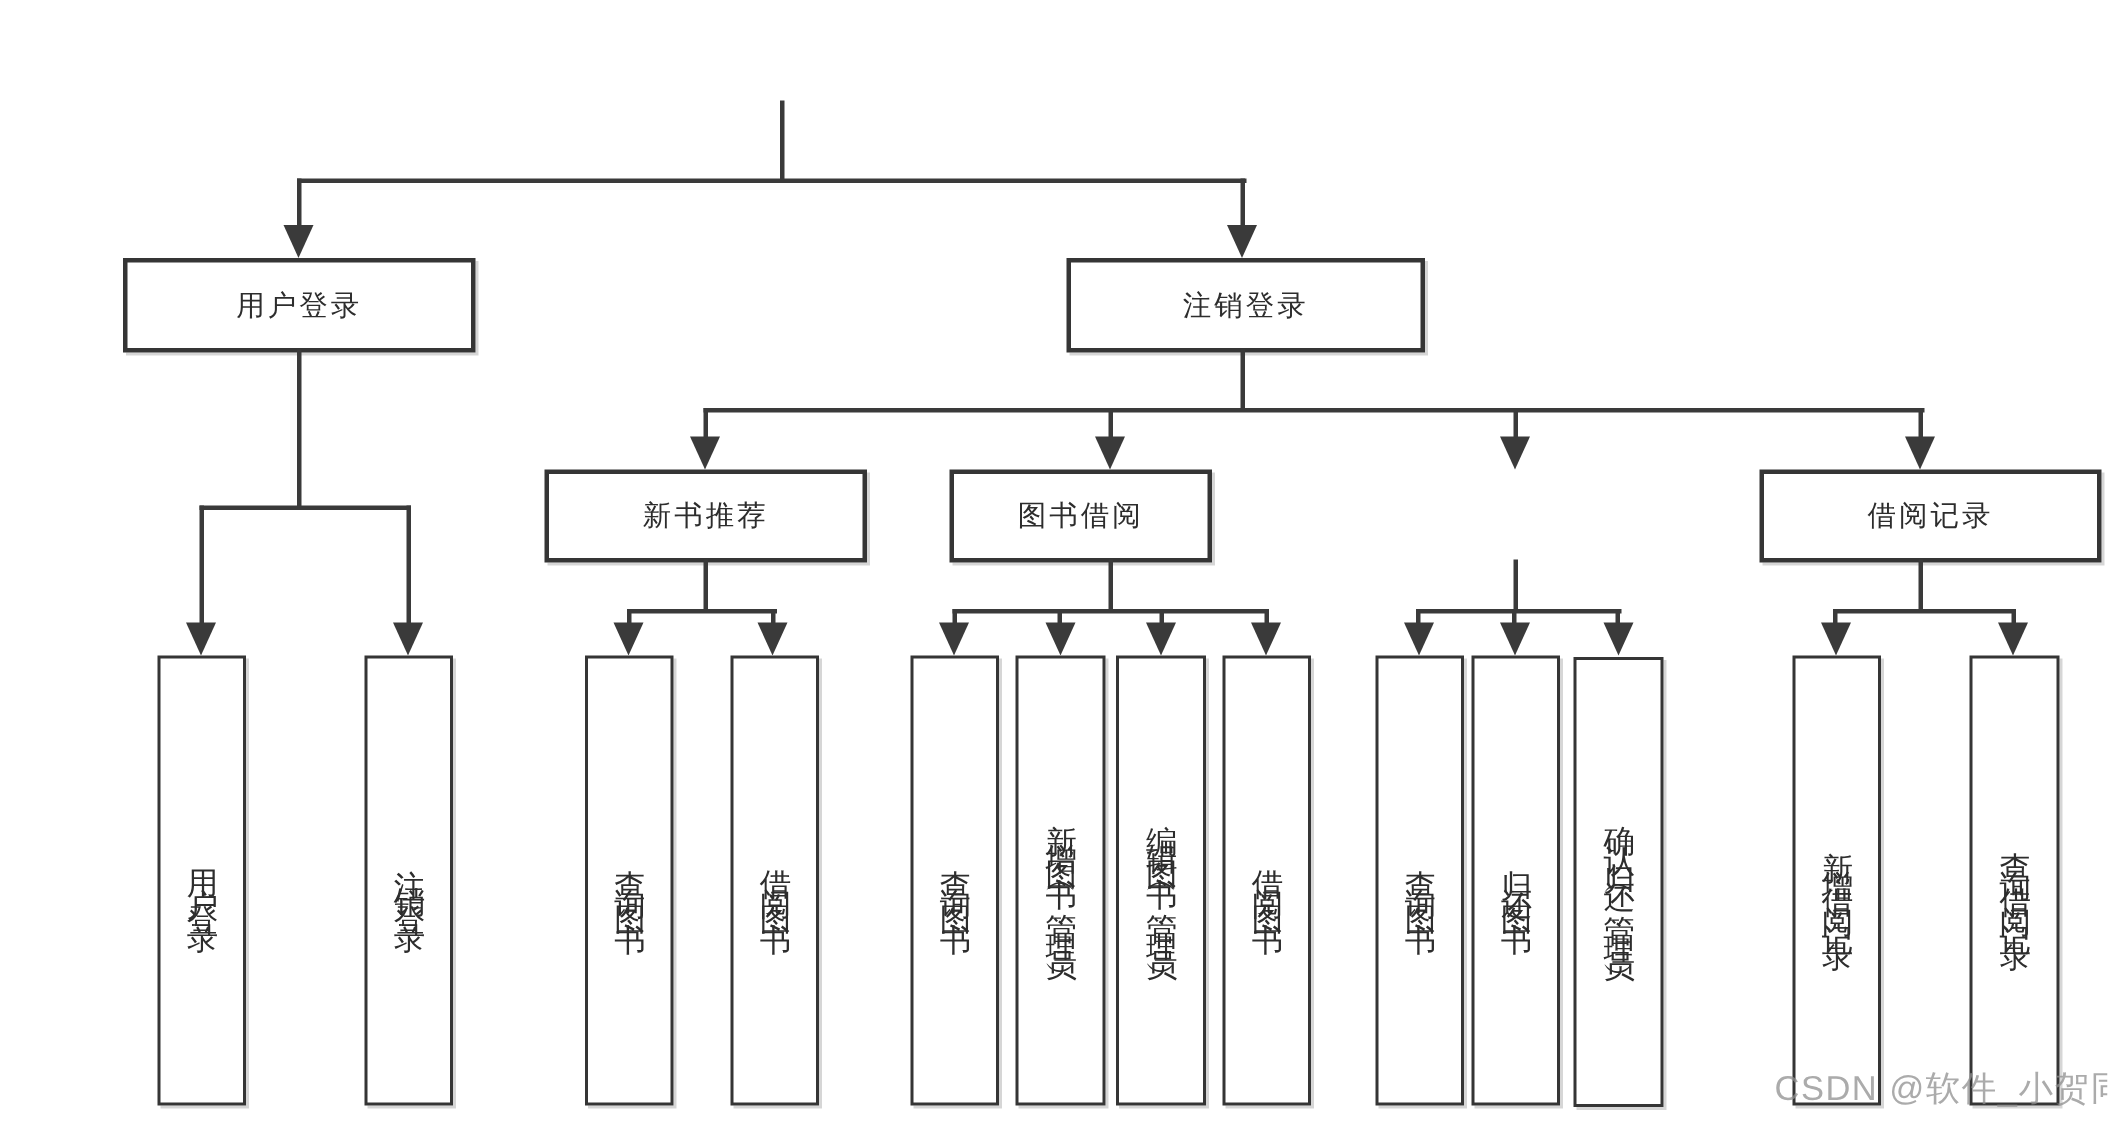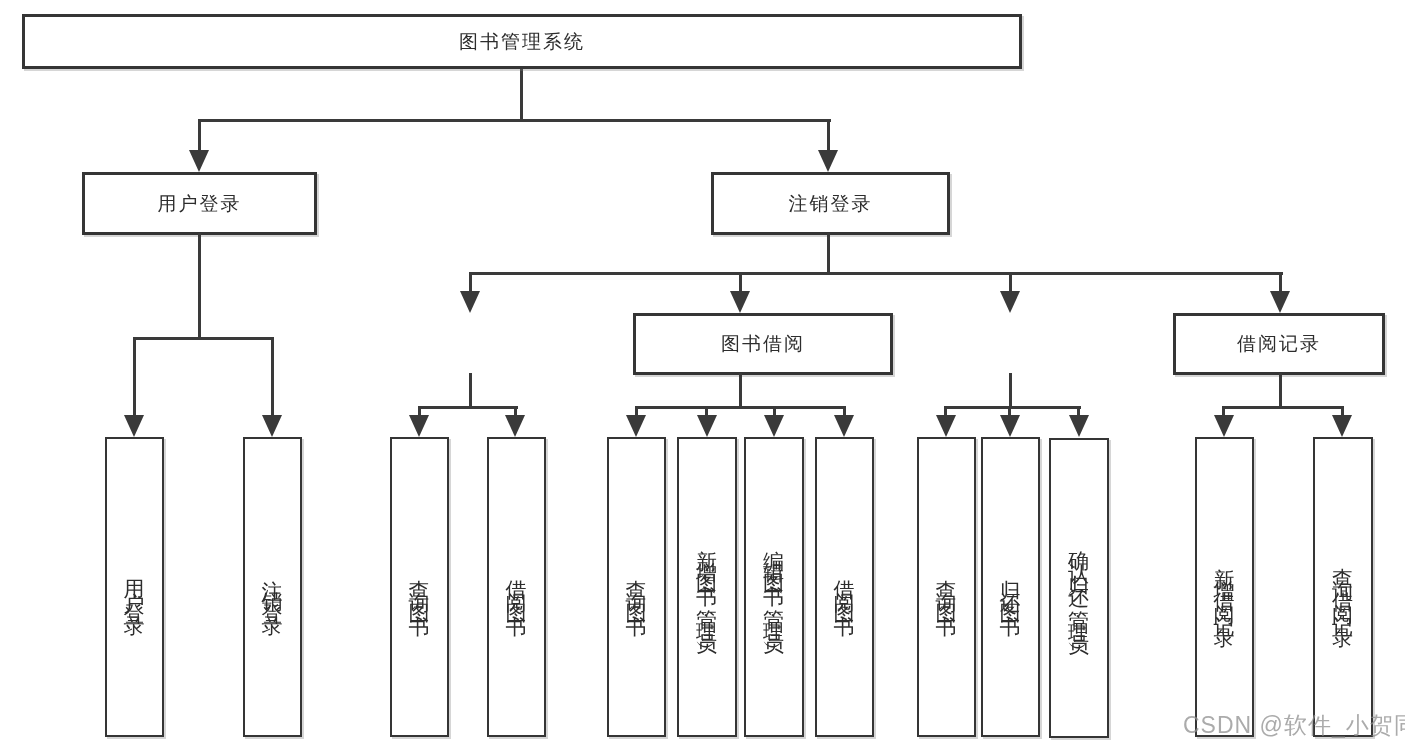--- a/index.html
+++ b/index.html
@@ -34,21 +34,20 @@
 
 <div class="stage">
 
   <div class="ln" style="left:520px;top:67px;width:3px;height:54px"></div>
   <div class="ln" style="left:198px;top:119px;width:633px;height:3px"></div>
   <div class="ln" style="left:198px;top:119px;width:3px;height:33px"></div>
   <div class="ah" style="left:189px;top:150px"></div>
   <div class="ln" style="left:827px;top:119px;width:3px;height:33px"></div>
   <div class="ah" style="left:818px;top:150px"></div>
 
-  <div class="box" style="left:22px;top:14px;width:1000px;height:55px">图书管理系统</div>
   <div class="box" style="left:82px;top:172px;width:235px;height:63px">用户登录</div>
   <div class="box" style="left:711px;top:172px;width:239px;height:63px">注销登录</div>
 
   <div class="ln" style="left:198px;top:233px;width:3px;height:106px"></div>
   <div class="ln" style="left:133px;top:337px;width:141px;height:3px"></div>
   <div class="ln" style="left:133px;top:337px;width:3px;height:80px"></div>
   <div class="ah" style="left:124px;top:415px"></div>
   <div class="ln" style="left:271px;top:337px;width:3px;height:80px"></div>
   <div class="ah" style="left:262px;top:415px"></div>
 
@@ -56,22 +55,23 @@
   <div class="ln" style="left:469px;top:272px;width:814px;height:3px"></div>
   <div class="ln" style="left:469px;top:272px;width:3px;height:21px"></div>
   <div class="ah" style="left:460px;top:291px"></div>
   <div class="ln" style="left:739px;top:272px;width:3px;height:21px"></div>
   <div class="ah" style="left:730px;top:291px"></div>
   <div class="ln" style="left:1009px;top:272px;width:3px;height:21px"></div>
   <div class="ah" style="left:1000px;top:291px"></div>
   <div class="ln" style="left:1279px;top:272px;width:3px;height:21px"></div>
   <div class="ah" style="left:1270px;top:291px"></div>
 
-  <div class="box" style="left:633px;top:313px;width:260px;height:62px">图书借阅</div>
-  <div class="box" style="left:1173px;top:313px;width:212px;height:62px">借阅记录</div>
+  <div class="box" style="left:363px;top:313px;width:215px;height:62px">新书推荐</div>
+  <div class="box" style="left:633px;top:313px;width:175px;height:62px">图书借阅</div>
+  <div class="box" style="left:1173px;top:313px;width:228px;height:62px">借阅记录</div>
 
   <div class="ln" style="left:469px;top:373px;width:3px;height:35px"></div>
   <div class="ln" style="left:418px;top:406px;width:100px;height:3px"></div>
   <div class="ln" style="left:418px;top:406px;width:3px;height:11px"></div>
   <div class="ah" style="left:409px;top:415px"></div>
   <div class="ln" style="left:514px;top:406px;width:3px;height:11px"></div>
   <div class="ah" style="left:505px;top:415px"></div>
 
   <div class="ln" style="left:739px;top:373px;width:3px;height:35px"></div>
   <div class="ln" style="left:635px;top:406px;width:211px;height:3px"></div>

